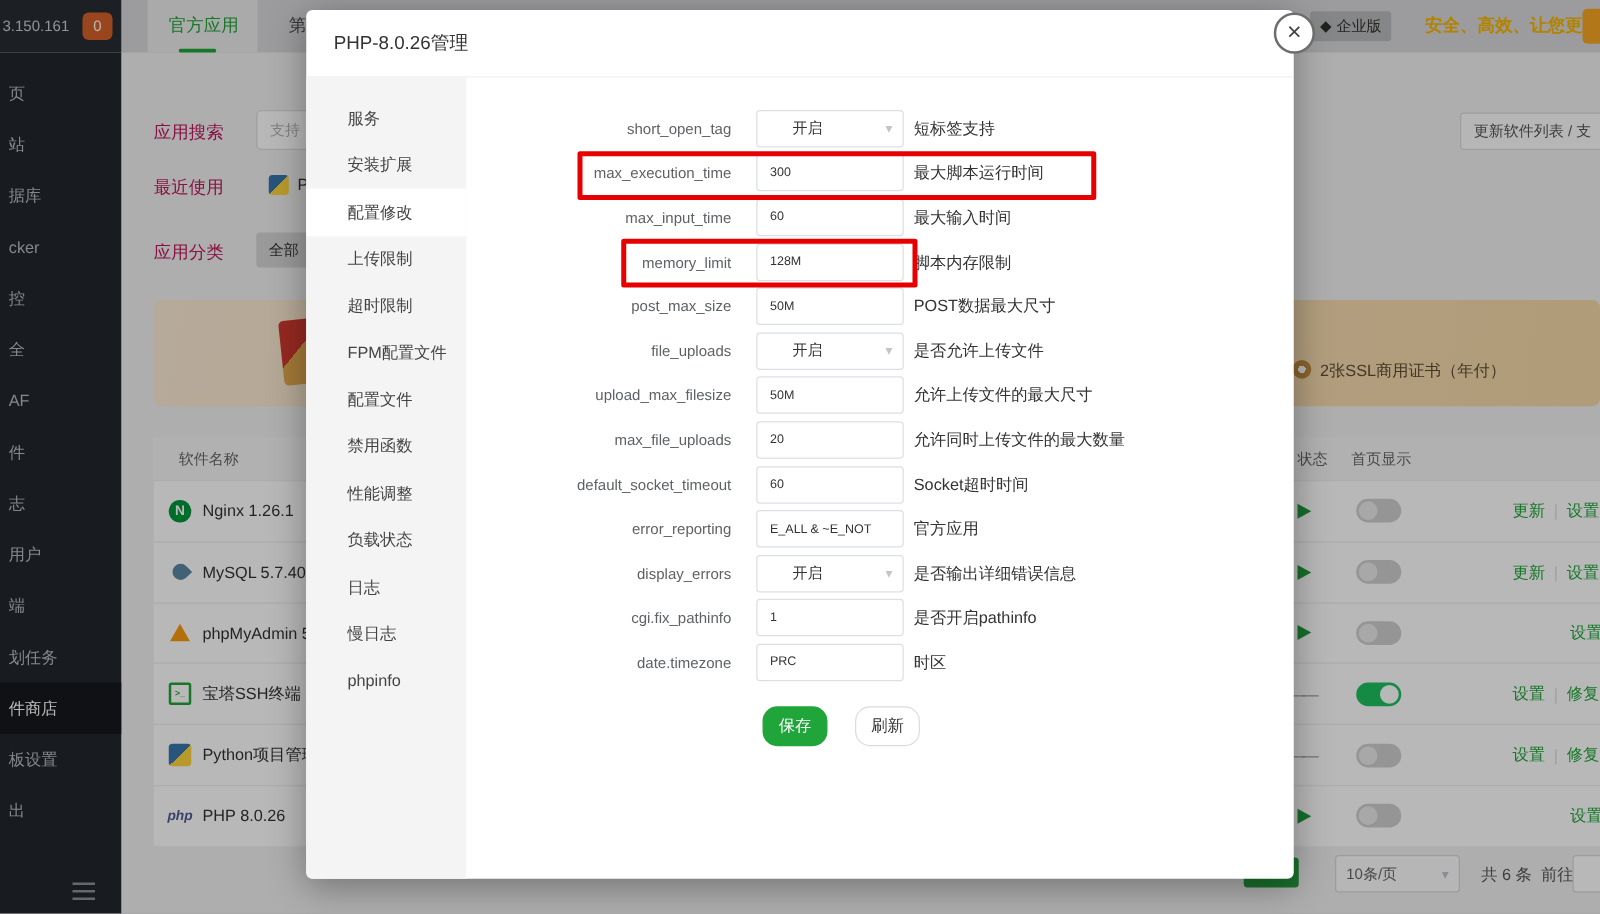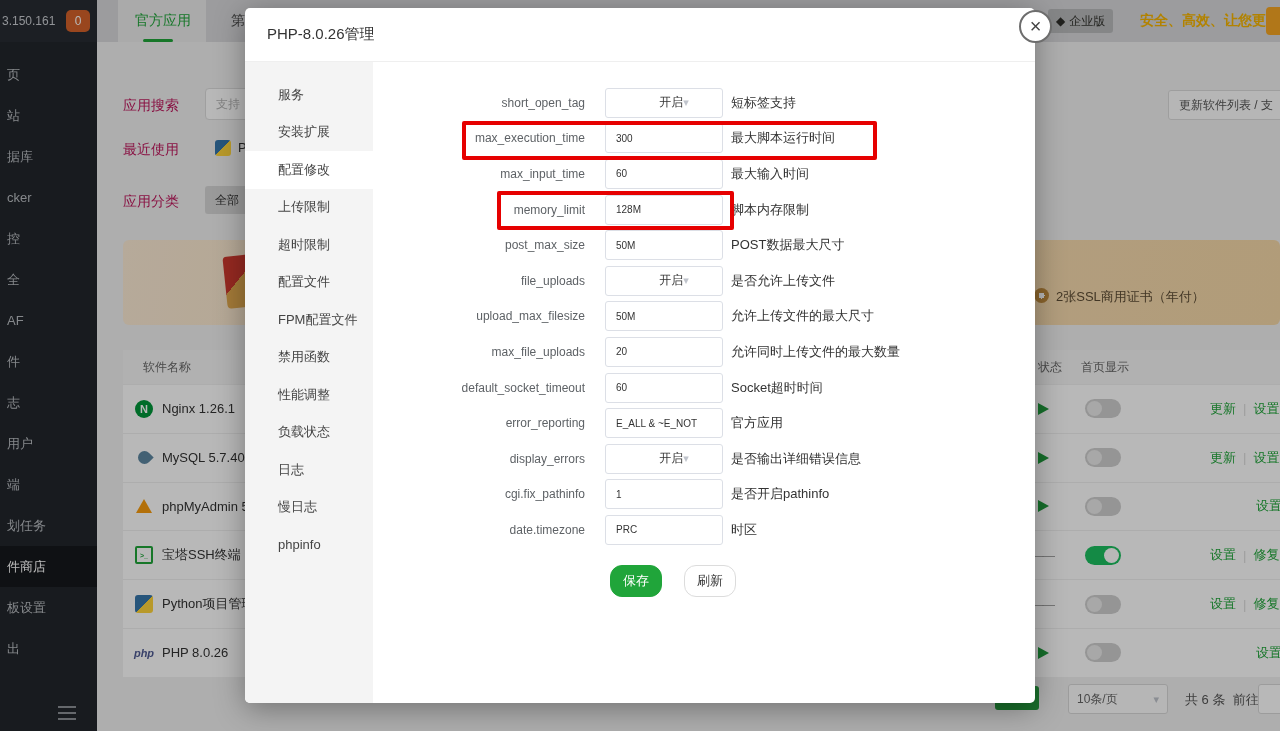--- a/index.html
+++ b/index.html
@@ -108,21 +108,21 @@
                 padding-top:14px; border-bottom-left-radius:5px; }
   .m-item { height:37.5px; display:flex; align-items:center; padding-left:33px; font-size:13px; color:#444; cursor:pointer; }
   .m-item.active { background:#fff; }
   .modal-content { position:absolute; left:128px; top:54px; right:0; bottom:0; }
   .form { position:absolute; left:0; top:23px; right:0; }
   .frow { height:35.6px; display:flex; align-items:center; }
   .flabel { width:212px; text-align:right; font-size:12px; color:#5e6266; flex:0 0 auto; }
   .fin { margin-left:20px; width:118px; height:30px; border:1px solid #dcdfe6; border-radius:3px;
          font-size:10px; color:#333; padding:0 10px; background:#fff; font-family:"Liberation Sans",sans-serif; }
   .fsel { margin-left:20px; width:118px; height:30px; border:1px solid #dcdfe6; border-radius:3px;
-          display:flex; align-items:center; justify-content:center; padding:0 8px 0 28px;
+          display:flex; align-items:center; justify-content:space-between; padding:0 8px 0 28px;
           font-size:12px; color:#333; background:#fff; cursor:pointer; }
   .chev { color:#c0c4cc; font-style:normal; font-size:11px; }
   .fdesc { margin-left:8px; font-size:13px; color:#333; white-space:nowrap; }
   .red-frame { position:absolute; border:4px solid #e60000; border-radius:2px; pointer-events:none; z-index:5; }
   .rf1 { left:89px; top:59px; width:415px; height:39px; }
   .rf2 { left:124px; top:129px; width:237px; height:39px; }
   .btn-bar { position:absolute; left:237px; top:503px; display:flex; gap:22px; }
   .btn { height:32px; padding:4px 12px; border-radius:12px; font-size:13px; display:flex; align-items:center; cursor:pointer; }
   .btn-save { background:#20a53a; color:#fff; border:1px solid #20a53a; }
   .btn-refresh { background:#fff; color:#333; border:1px solid #dcdcdc; }
@@ -320,22 +320,22 @@
   <div class="modal">
     <div class="modal-title">PHP-8.0.26管理</div>
     <div class="close-btn">×</div>
 
     <div class="modal-menu">
       <div class="m-item">服务</div>
       <div class="m-item">安装扩展</div>
       <div class="m-item active">配置修改</div>
       <div class="m-item">上传限制</div>
       <div class="m-item">超时限制</div>
+      <div class="m-item">FPM配置文件</div>
       <div class="m-item">配置文件</div>
-      <div class="m-item">FPM配置文件</div>
       <div class="m-item">禁用函数</div>
       <div class="m-item">性能调整</div>
       <div class="m-item">负载状态</div>
       <div class="m-item">日志</div>
       <div class="m-item">慢日志</div>
       <div class="m-item">phpinfo</div>
     </div>
 
     <div class="modal-content">
       <div class="red-frame rf1"></div>

